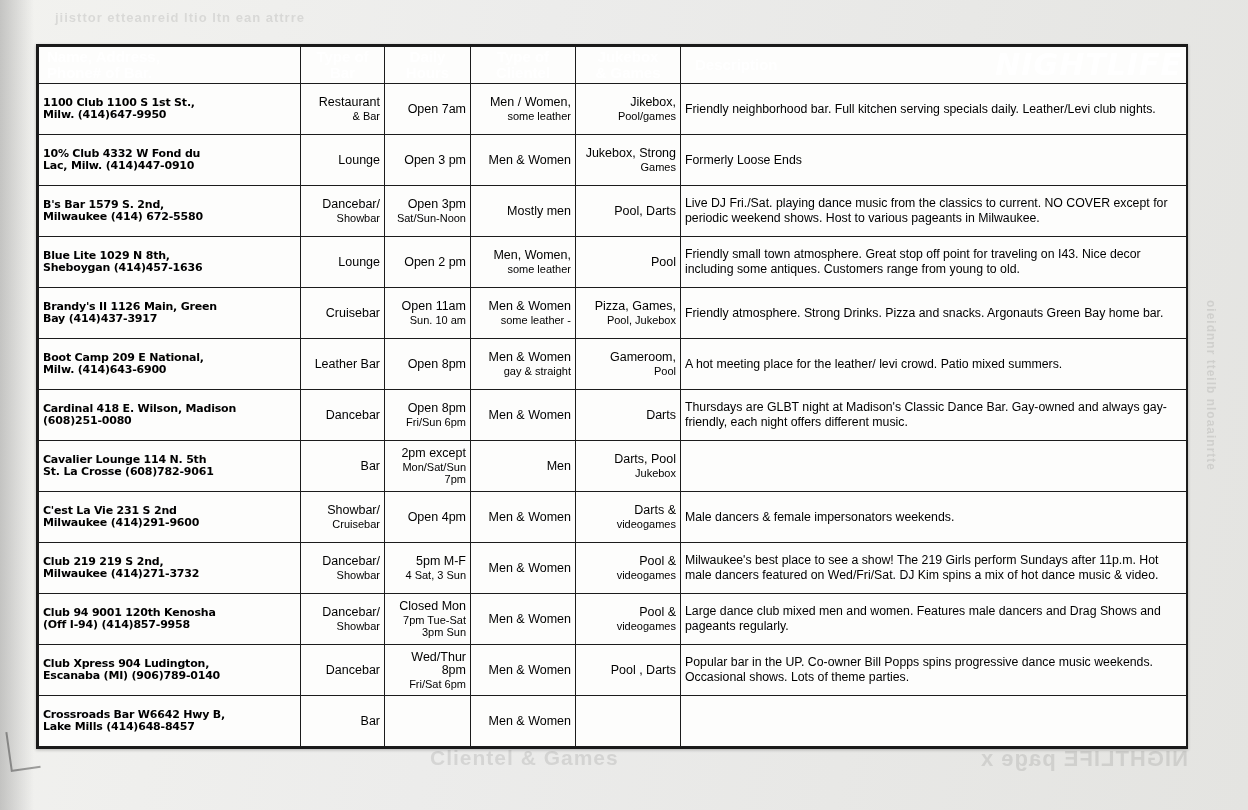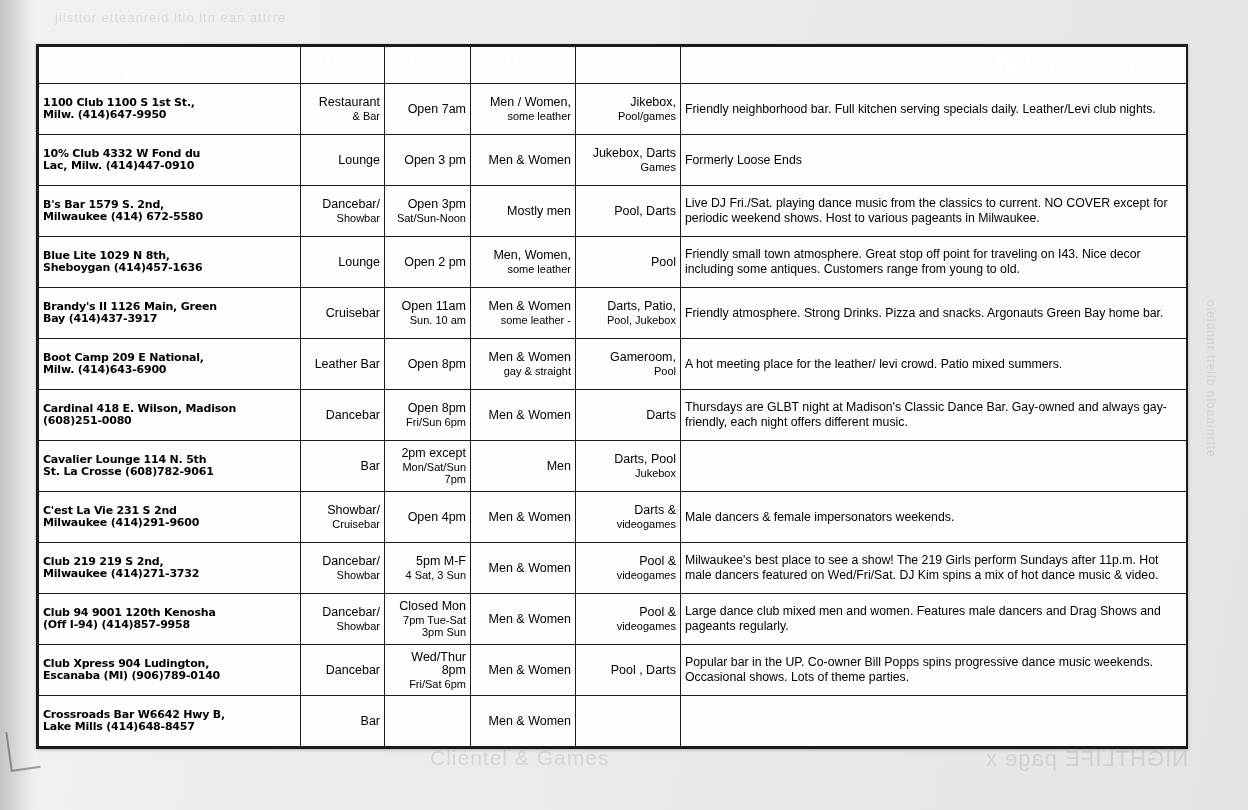--- a/index.html
+++ b/index.html
@@ -14,21 +14,21 @@
   .page {
     position: relative;
     width: 1248px;
     height: 810px;
     background: linear-gradient(100deg, #f2f2ef 0%, #ececeb 40%, #e4e4e1 100%);
   }
   
   .ghost {
     position: absolute;
     color: rgba(60,60,60,0.13);
-    font-weight: normal;
+    font-weight: bold;
     letter-spacing: 1px;
     pointer-events: none;
     user-select: none;
   }
   .ghost-top { top: 10px; left: 55px; font-size: 13px; }
   .ghost-right { top: 300px; right: 30px; font-size: 12px; writing-mode: vertical-rl; }
   .ghost-bottom { bottom: 40px; left: 430px; font-size: 21px; }
   .ghost-bottom2 { bottom: 38px; right: 60px; font-size: 22px; transform: scaleX(-1); }
   .corner-mark {
     position: absolute;
@@ -214,21 +214,21 @@
             <td class="ctr">
               <div>Lounge</div>
             </td>
             <td class="ctr">
               <div>Open 3 pm</div>
             </td>
             <td class="ctr">
               <div>Men &amp; Women</div>
             </td>
             <td class="ctr">
-              <div>Jukebox, Darts</div>
+              <div>Jukebox, Strong</div>
               <div class="sub">Games</div>
             </td>
             <td class="desc">Formerly Loose Ends</td>
           </tr>
           <tr class="row">
             <td class="name">
               <div>B's Bar  1579 S. 2nd,</div>
               <div>Milwaukee (414) 672-5580</div>
             </td>
             <td class="ctr">
@@ -277,21 +277,21 @@
             </td>
             <td class="ctr">
               <div>Open 11am</div>
               <div class="sub">Sun. 10 am</div>
             </td>
             <td class="ctr">
               <div>Men &amp; Women</div>
               <div class="sub">some leather -</div>
             </td>
             <td class="ctr">
-              <div>Darts, Patio,</div>
+              <div>Pizza, Games,</div>
               <div class="sub">Pool, Jukebox</div>
             </td>
             <td class="desc">Friendly atmosphere. Strong Drinks. Pizza and snacks.  Argonauts Green Bay home bar.</td>
           </tr>
           <tr class="row">
             <td class="name">
               <div>Boot Camp   209 E National,</div>
               <div>Milw.   (414)643-6900</div>
             </td>
             <td class="ctr">

